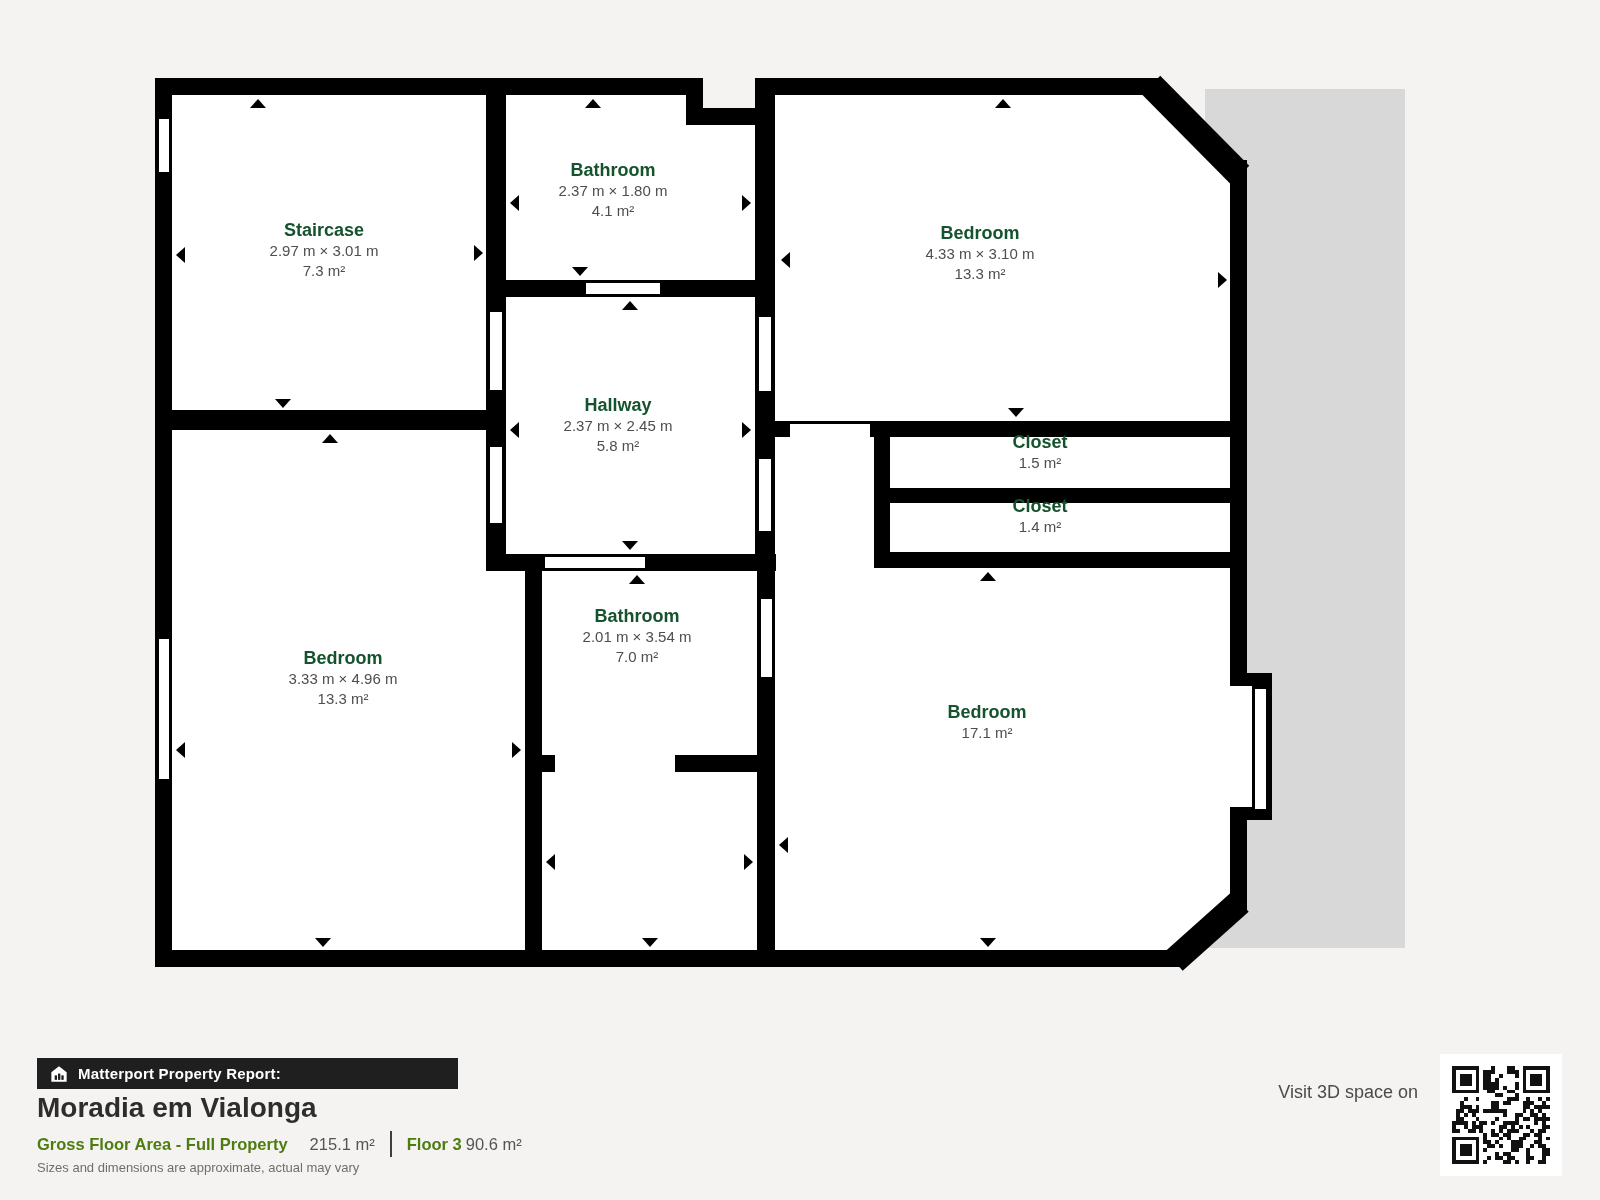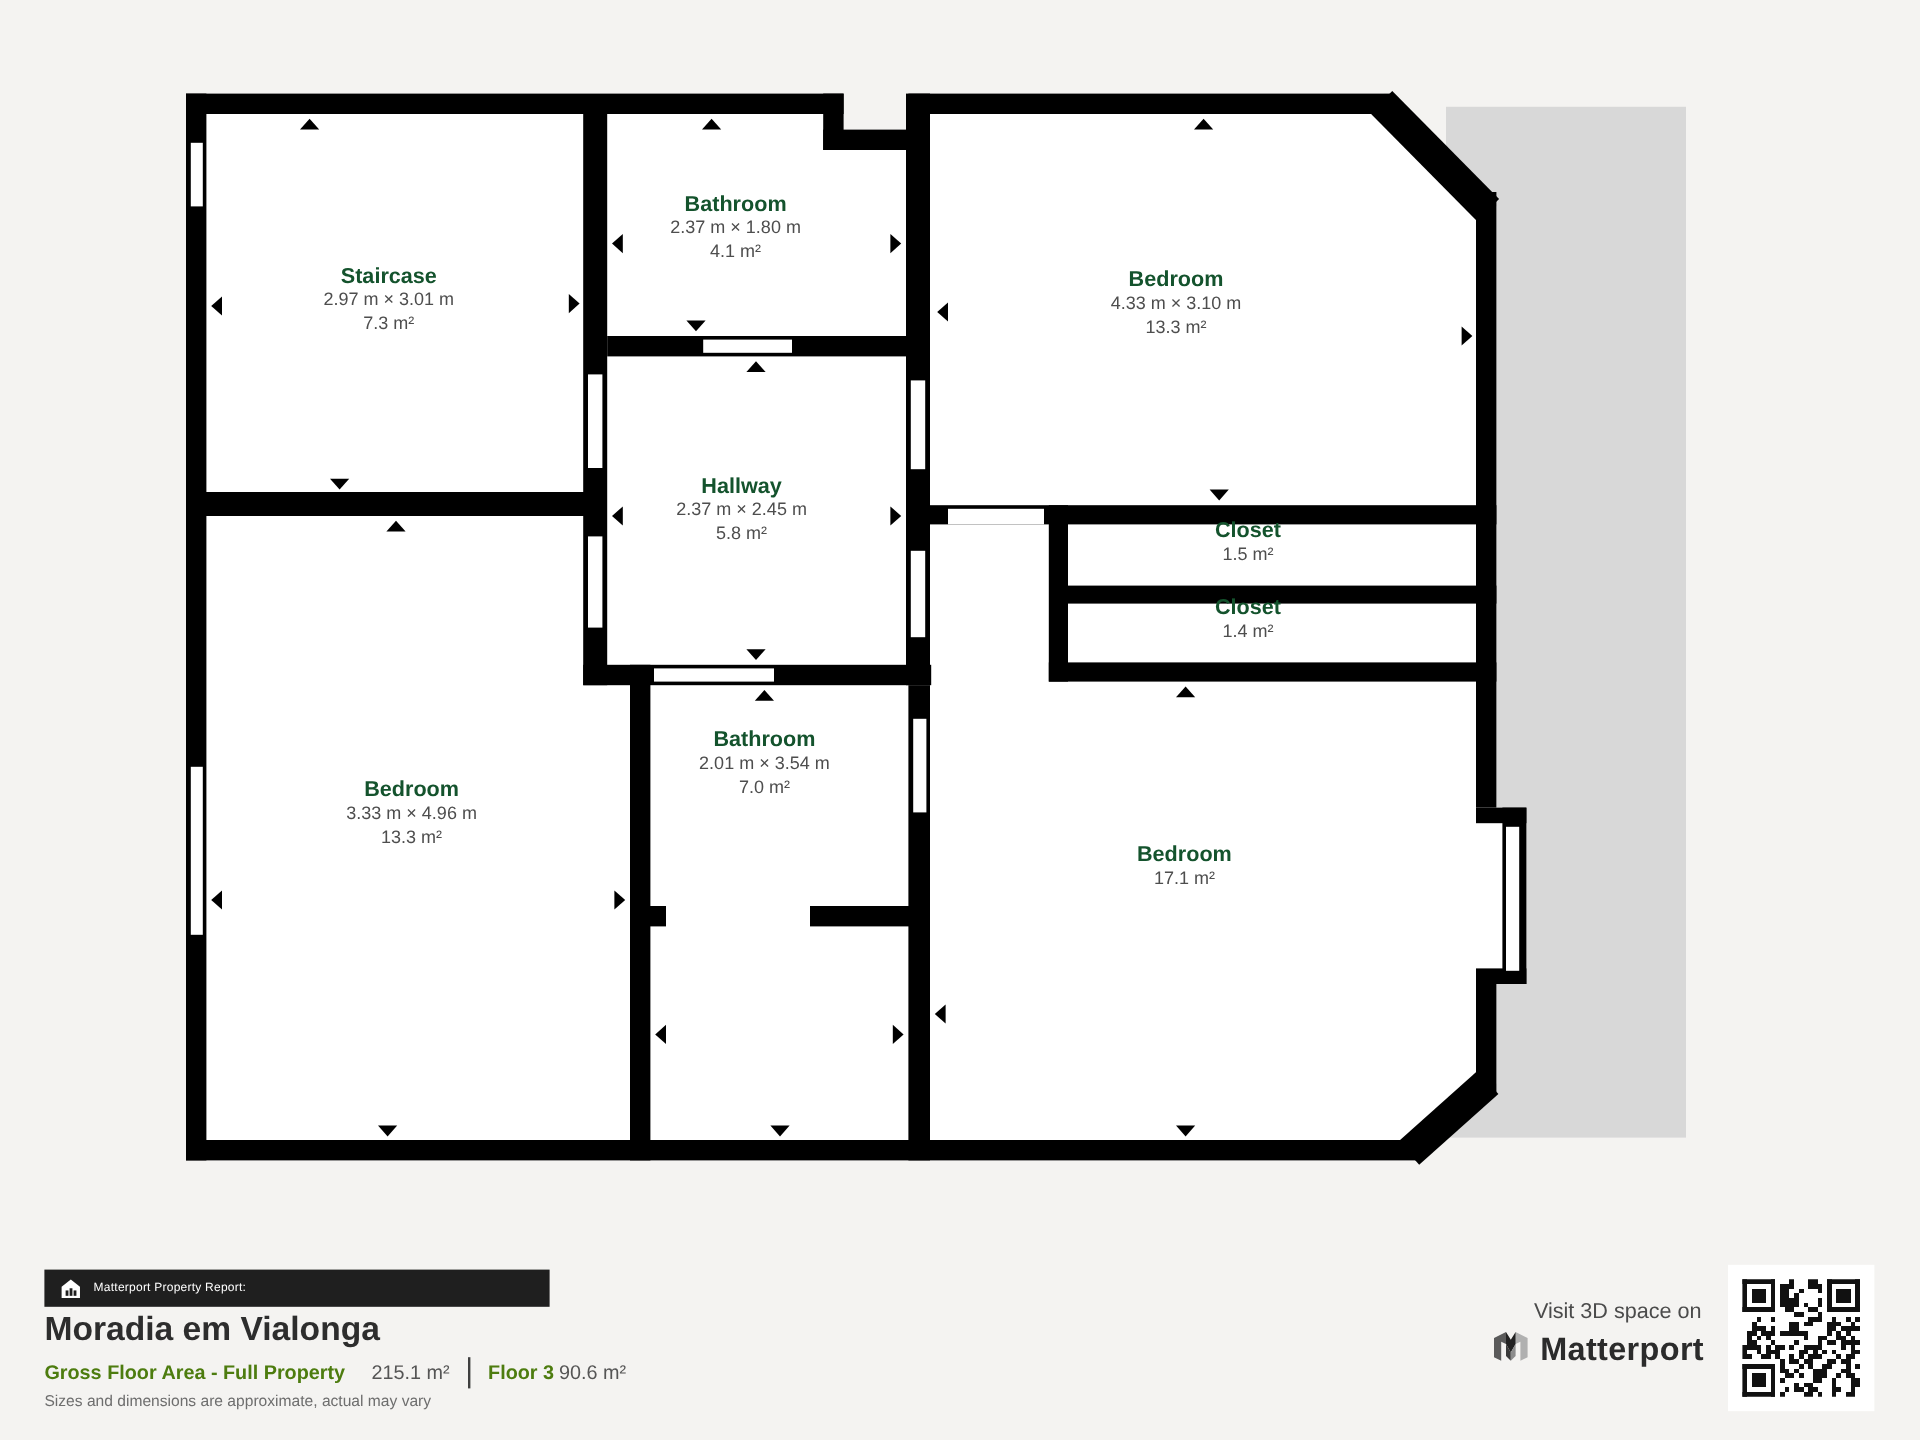--- a/index.html
+++ b/index.html
@@ -21,21 +21,21 @@
   }
   .room-label .rname{font-size:18px;font-weight:bold;color:#14532d;}
   .room-label .rdims,.room-label .rarea{font-size:15px;color:#4e4e4e;margin-top:1px;}
 
   
   .report-bar{
     position:absolute;left:37px;top:1058px;width:421px;height:31px;
     background:#1f1f1f;display:flex;align-items:center;gap:10px;
     padding-left:13px;box-sizing:border-box;
   }
-  .report-bar .bar-label{color:#ffffff;font-size:10px;font-weight:normal;letter-spacing:.2px;}
+  .report-bar .bar-label{color:#ffffff;font-size:15px;font-weight:bold;letter-spacing:.2px;}
   .prop-name{position:absolute;left:37px;top:1092px;font-size:28px;font-weight:bold;color:#2d2d2d;}
   .gfa-row{position:absolute;left:37px;top:1131px;font-size:16.5px;color:#555;display:flex;align-items:center;}
   .gfa-row b{color:#4d7c0f;}
   .gfa-sep{display:inline-block;width:2px;height:26px;background:#3f3f3f;margin:0 15px;}
   .disclaimer{position:absolute;left:37px;top:1160px;font-size:13px;color:#6e6e6e;}
 
   .promo-visit{position:absolute;right:182px;top:1082px;width:300px;text-align:right;
     font-size:18px;color:#4b4b4b;}
   .promo-logo{position:absolute;right:180px;top:1108px;width:320px;
     display:flex;align-items:center;justify-content:flex-end;gap:9px;}
@@ -190,30 +190,20 @@
     <b>Gross Floor Area - Full Property</b>
     <span style="margin-left:22px">215.1 m²</span>
     <span class="gfa-sep"></span>
     <b>Floor 3</b>
     <span style="margin-left:4px">90.6 m²</span>
   </div>
 
   <div class="disclaimer">Sizes and dimensions are approximate, actual may vary</div>
 
   <div class="promo-visit">Visit 3D space on</div>
-  <div class="promo-logo">
-    <svg width="32" height="32" viewBox="0 0 32 32">
-      <path d="M2,7 L12,2 L12,12 L8,10.2 L8,26 L2,23 Z" fill="#5a5a5a"></path>
-      <path d="M30,7 L20,2 L20,12 L24,10.2 L24,26 L30,23 Z" fill="#b0b0b0"></path>
-      <path d="M12,2 L16,8.5 L20,2 L20,12 L16,19 L12,12 Z" fill="#222222"></path>
-      <path d="M12,12 L16,19 L16,26 L12,22 Z" fill="#3a3a3a"></path>
-      <path d="M20,12 L16,19 L16,26 L20,22 Z" fill="#8c8c8c"></path>
-    </svg>
-    <span class="brand">Matterport</span>
-  </div>
 
   <div class="qr-box">
     <svg id="qr" width="98" height="98" viewBox="0 0 25 25" shape-rendering="crispEdges">
         <rect x="0" y="0" width="7" height="1" fill="#111"></rect>
         <rect x="0" y="6" width="7" height="1" fill="#111"></rect>
         <rect x="0" y="0" width="1" height="7" fill="#111"></rect>
         <rect x="6" y="0" width="1" height="7" fill="#111"></rect>
         <rect x="2" y="2" width="3" height="3" fill="#111"></rect>
         <rect x="18" y="0" width="7" height="1" fill="#111"></rect>
         <rect x="18" y="6" width="7" height="1" fill="#111"></rect>

